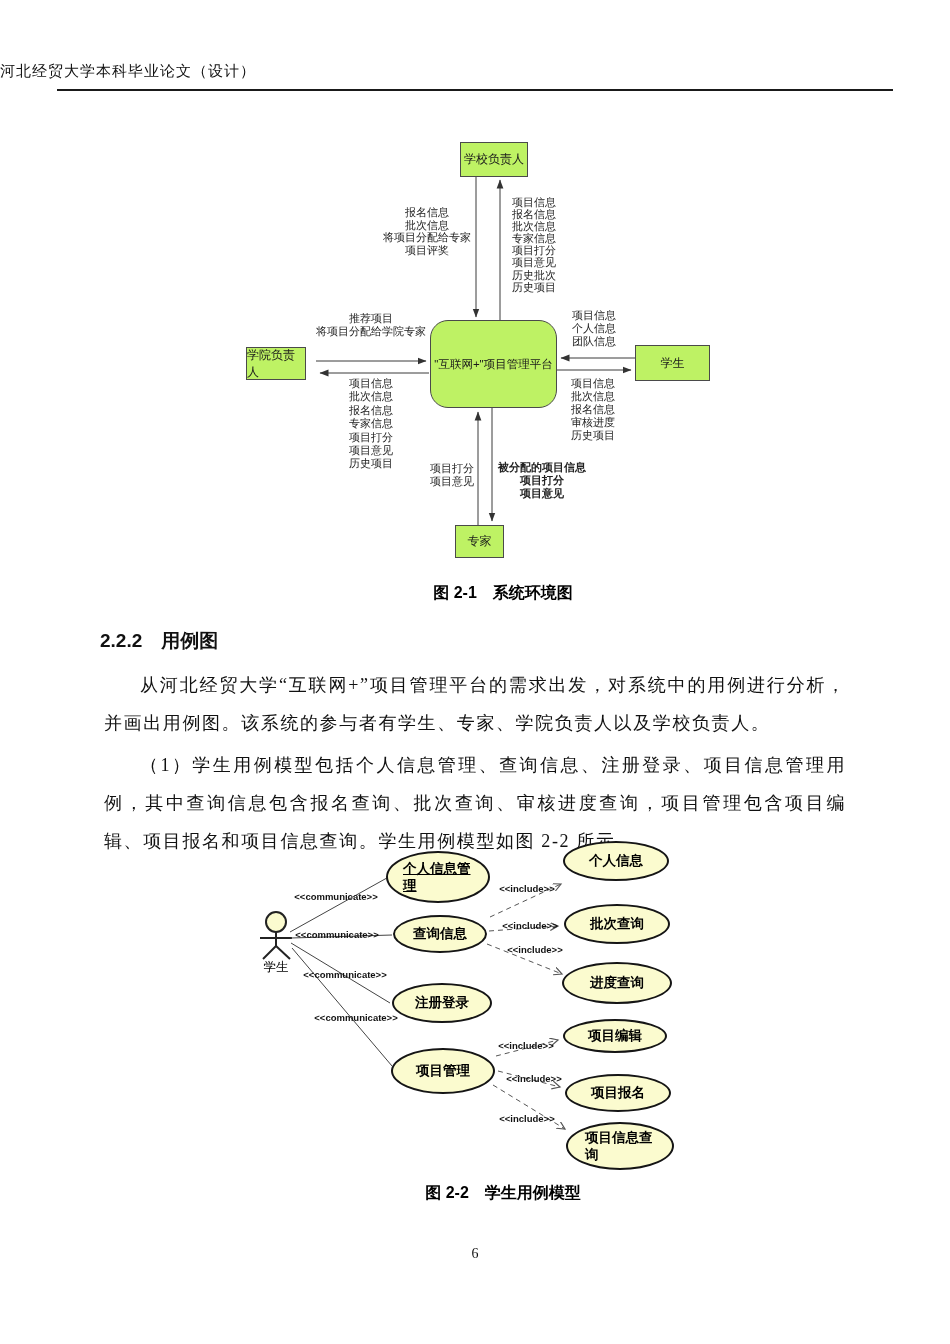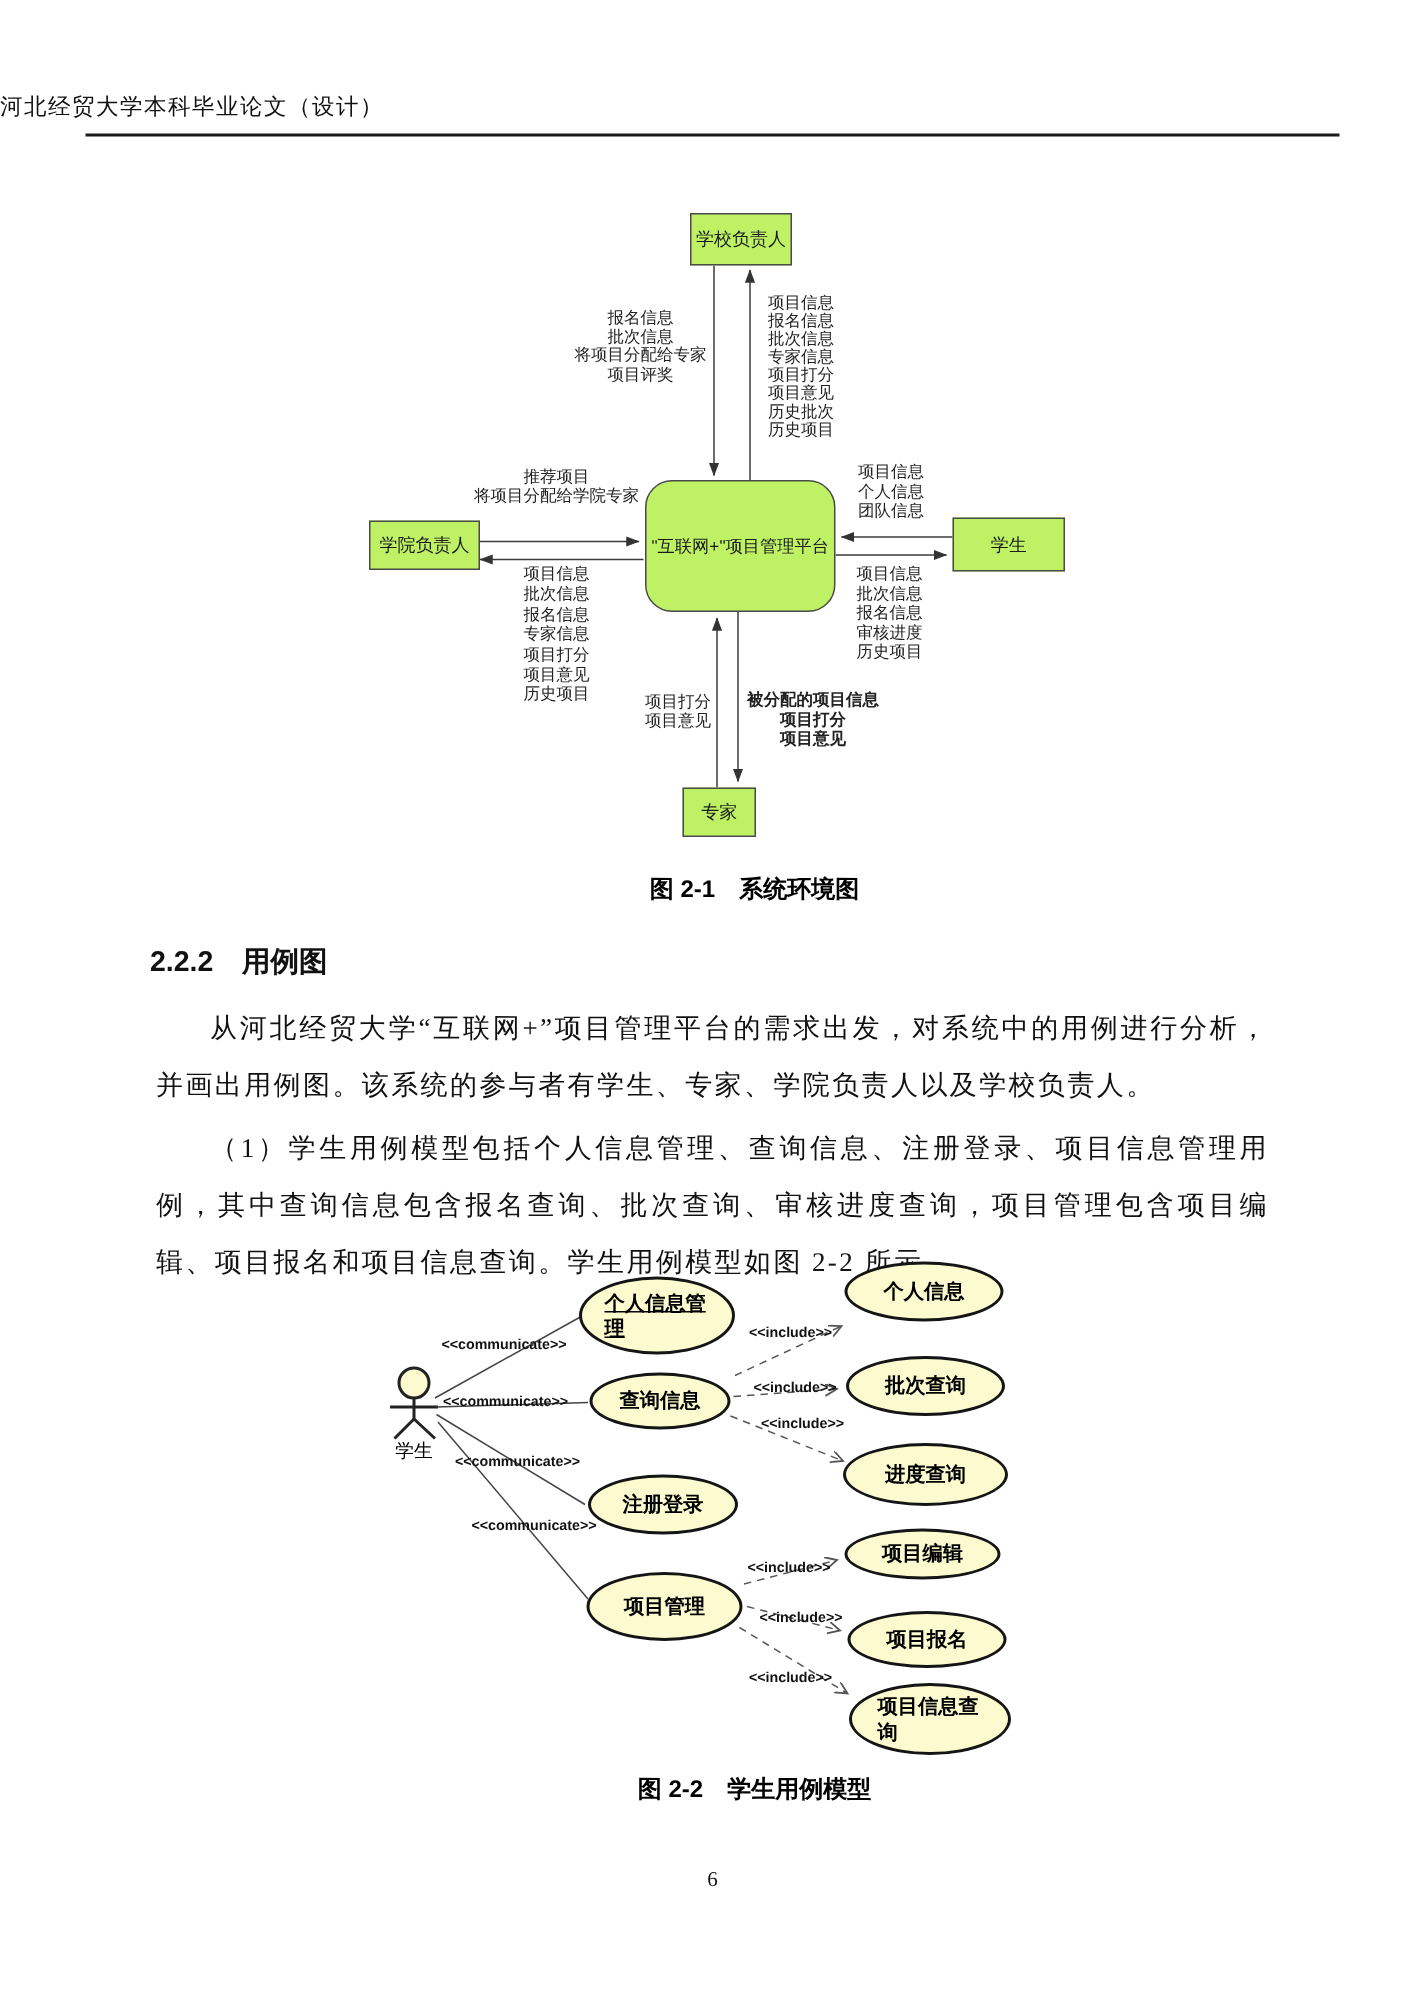--- a/index.html
+++ b/index.html
@@ -66,21 +66,21 @@
       <path d="M316 226 H426" marker-end="url(#arrowF)"></path>
       <path d="M429 238 H320" marker-end="url(#arrowF)"></path>
       <path d="M635 223 H561" marker-end="url(#arrowF)"></path>
       <path d="M557 235 H631" marker-end="url(#arrowF)"></path>
       <path d="M478 390 V277" marker-end="url(#arrowF)"></path>
       <path d="M492 273 V386" marker-end="url(#arrowF)"></path>
     </g>
   </svg>
 
   <div class="node-box" style="left:460px; top:7px; width:68px; height:35px;">学校负责人</div>
-  <div class="node-box" style="left:246px; top:212px; width:74px; height:33px;">学院负责人</div>
+  <div class="node-box" style="left:246px; top:212px; width:60px; height:33px;">学院负责人</div>
   <div class="node-box" style="left:635px; top:210px; width:75px; height:36px;">学生</div>
   <div class="node-box" style="left:455px; top:390px; width:49px; height:33px;">专家</div>
   <div class="node-box rounded" style="left:430px; top:185px; width:127px; height:88px;">"互联网+"项目管理平台</div>
 
   <div class="flow-label flow-center" style="left:427px; top:71px;">报名信息
 批次信息
 将项目分配给专家
 项目评奖</div>
   <div class="flow-label" style="left:512px; top:61px; line-height:12.1px;">项目信息
 报名信息

